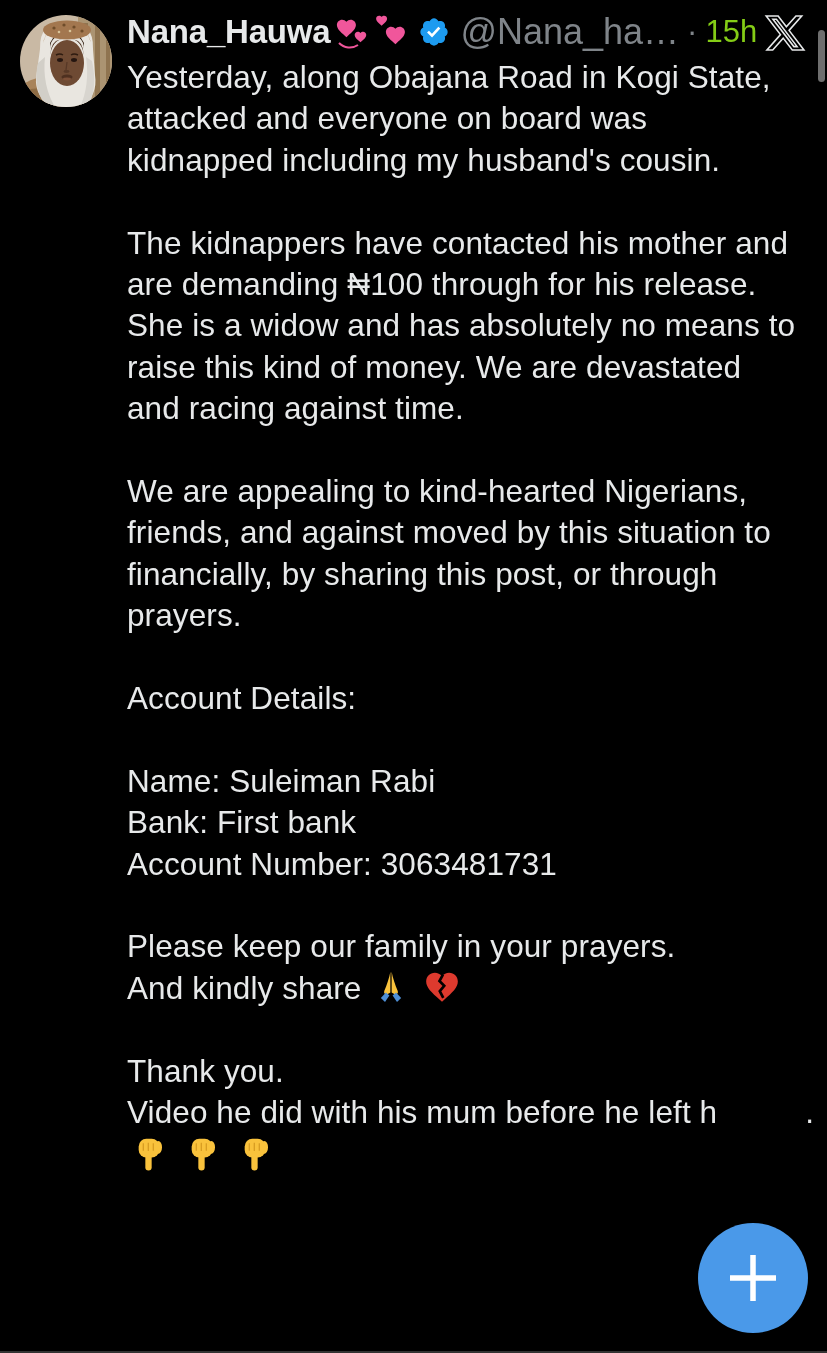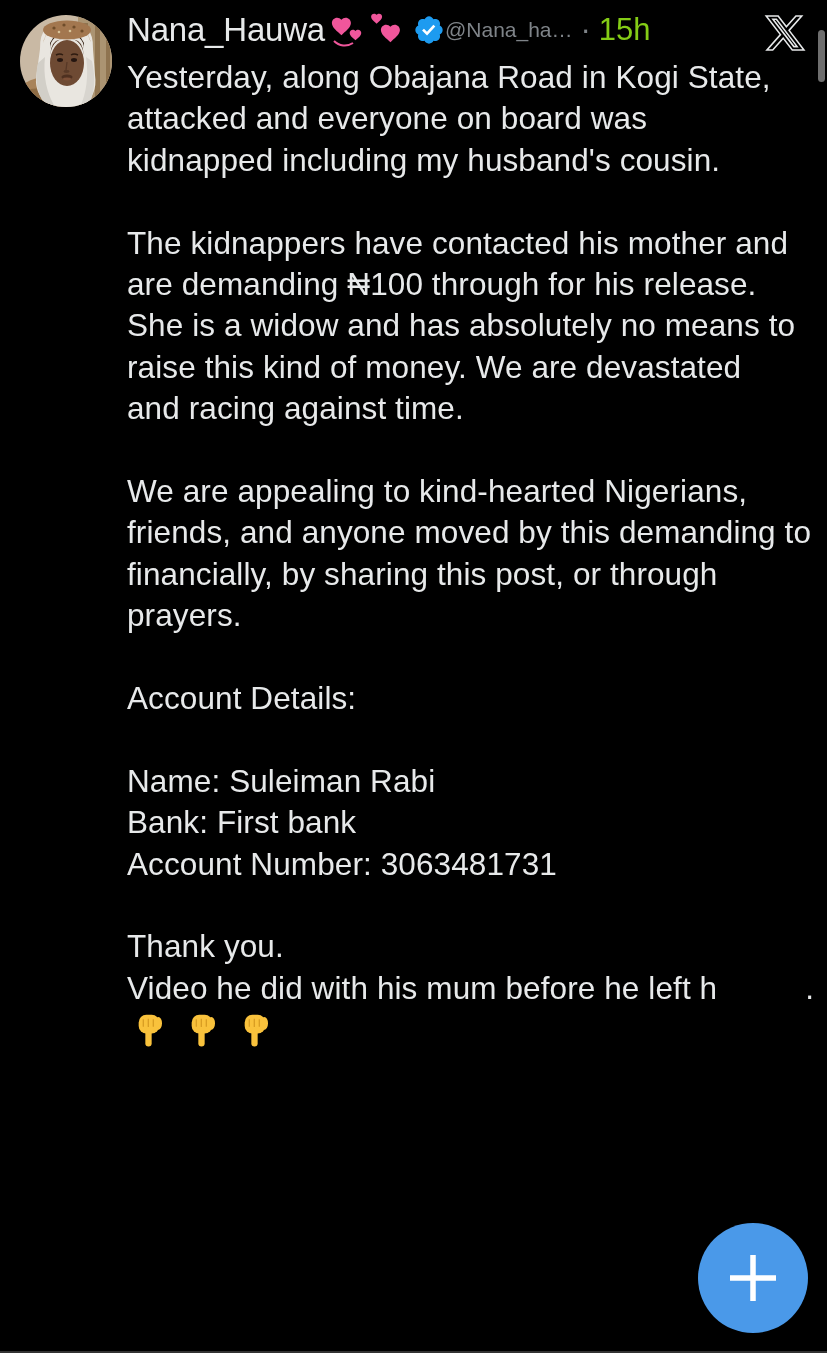--- a/index.html
+++ b/index.html
@@ -2,24 +2,24 @@
 <html><head>
 <meta charset="utf-8">
 <style>
   html,body{margin:0;padding:0;background:#000;}
   body{width:827px;height:1353px;overflow:hidden;font-family:"Liberation Sans","DejaVu Sans",sans-serif;}
   .screen{position:relative;width:827px;height:1353px;background:#000;overflow:hidden;}
 
   
   .avatar{position:absolute;left:20px;top:15px;width:92px;height:92px;border-radius:50%;overflow:hidden;}
   .header-row{position:absolute;left:127px;top:11px;display:flex;align-items:center;white-space:nowrap;}
-  .display-name{color:#e7e9ea;font-weight:400;font-size:33px;letter-spacing:-0.2px;}
+  .display-name{color:#e7e9ea;font-weight:700;font-size:33px;letter-spacing:-0.2px;}
   .name-emoji{margin-left:4px;flex:0 0 auto;}
   .badge{margin-left:8px;flex:0 0 auto;}
-  .handle{color:#7f8489;font-size:21px;margin-left:0;}
+  .handle{color:#7f8489;font-size:36px;margin-left:10px;}
   .sep{color:#7f8489;font-size:31px;margin-left:8px;}
   .time{color:#84cc16;font-size:31px;margin-left:8px;}
   .x-logo{position:absolute;left:764px;top:12px;}
 
   
   .tweet-text{position:absolute;left:127px;top:57px;color:#e7e9ea;font-size:31.5px;line-height:41.4px;letter-spacing:0.1px;}
   .paragraph{margin:0 0 41.4px 0;}
   .paragraph:last-child{margin-bottom:0;}
   .line{white-space:nowrap;}
   .line svg{vertical-align:-7px;margin:0 2px;}
@@ -102,33 +102,45 @@
       </div>
       <div class="paragraph">
         <div class="line"><span>The kidnappers have contacted his mother and</span></div>
         <div class="line"><span>are demanding ₦100 through for his release.</span></div>
         <div class="line"><span>She is a widow and has absolutely no means to</span></div>
         <div class="line"><span>raise this kind of money. We are devastated</span></div>
         <div class="line"><span>and racing against time.</span></div>
       </div>
       <div class="paragraph">
         <div class="line"><span>We are appealing to kind-hearted Nigerians,</span></div>
-        <div class="line"><span>friends, and anyone moved by this demanding to</span></div>
+        <div class="line"><span>friends, and against moved by this situation to</span></div>
         <div class="line"><span>financially, by sharing this post, or through</span></div>
         <div class="line"><span>prayers.</span></div>
       </div>
       <div class="paragraph">
       </div>
       <div class="paragraph">
         <div class="line"><span>Account Details:</span></div>
       </div>
       <div class="paragraph">
         <div class="line"><span>Name: Suleiman Rabi</span></div>
         <div class="line"><span>Bank: First bank</span></div>
         <div class="line"><span>Account Number: 3063481731</span></div>
+      </div>
+      <div class="paragraph">
+        <div class="line"><span>Please keep our family in your prayers.</span></div>
+        <div class="line"><span>And kindly share </span><svg width="38" height="38" viewBox="0 0 24 24">
+    <path d="M11.6 2.4 C10.9 6.2 9.4 10.8 7.8 14.3 C7.1 15.9 8.5 17.2 10 16.4 L11.6 15.5 Z" fill="#f9c23c"></path>
+    <path d="M12.4 2.4 C13.1 6.2 14.6 10.8 16.2 14.3 C16.9 15.9 15.5 17.2 14 16.4 L12.4 15.5 Z" fill="#f9c23c"></path>
+    <path d="M8.8 15.4 L5.6 18.9 L8.2 21.4 L11 17.3 Z" fill="#4e8fd6"></path>
+    <path d="M15.2 15.4 L18.4 18.9 L15.8 21.4 L13 17.3 Z" fill="#4e8fd6"></path>
+  </svg><span> </span><svg width="38" height="38" viewBox="0 0 24 24">
+    <path d="M12 21.3l-1.4-1.3C5.4 15.4 2 12.3 2 8.5 2 5.4 4.4 3 7.5 3c1.7 0 3.4.8 4.5 2.1C13.1 3.8 14.8 3 16.5 3 19.6 3 22 5.4 22 8.5c0 3.8-3.4 6.9-8.6 11.5z" fill="#dd3a2e"></path>
+    <path d="M12.6 4.2 L10.4 8.2 L13.4 11.2 L10.6 14.6 L12.8 18.8" stroke="#000" stroke-width="1.7" fill="none"></path>
+  </svg></div>
       </div>
       <div class="paragraph">
         <div class="line"><span>Thank you.</span></div>
         <div class="line"><span>Video he did with his mum before he left h</span><span class="fab-gap"></span><span>.</span></div>
         <div class="line"><svg width="40" height="40" viewBox="0 0 24 24">
     <rect x="5.8" y="3.5" width="12.4" height="11.2" rx="4.6" fill="#f9c23c"></rect>
     <ellipse cx="17.6" cy="8.6" rx="2.2" ry="3.8" fill="#f9c23c"></ellipse>
     <rect x="9.8" y="11.5" width="3.8" height="11" rx="1.9" fill="#f9c23c"></rect>
     <path d="M8.6 6.2 v4.4 M11.6 5.8 v5 M14.6 6.2 v4.4" stroke="#d99e23" stroke-width="0.8" fill="none"></path>
   </svg><span> </span><svg width="40" height="40" viewBox="0 0 24 24">

